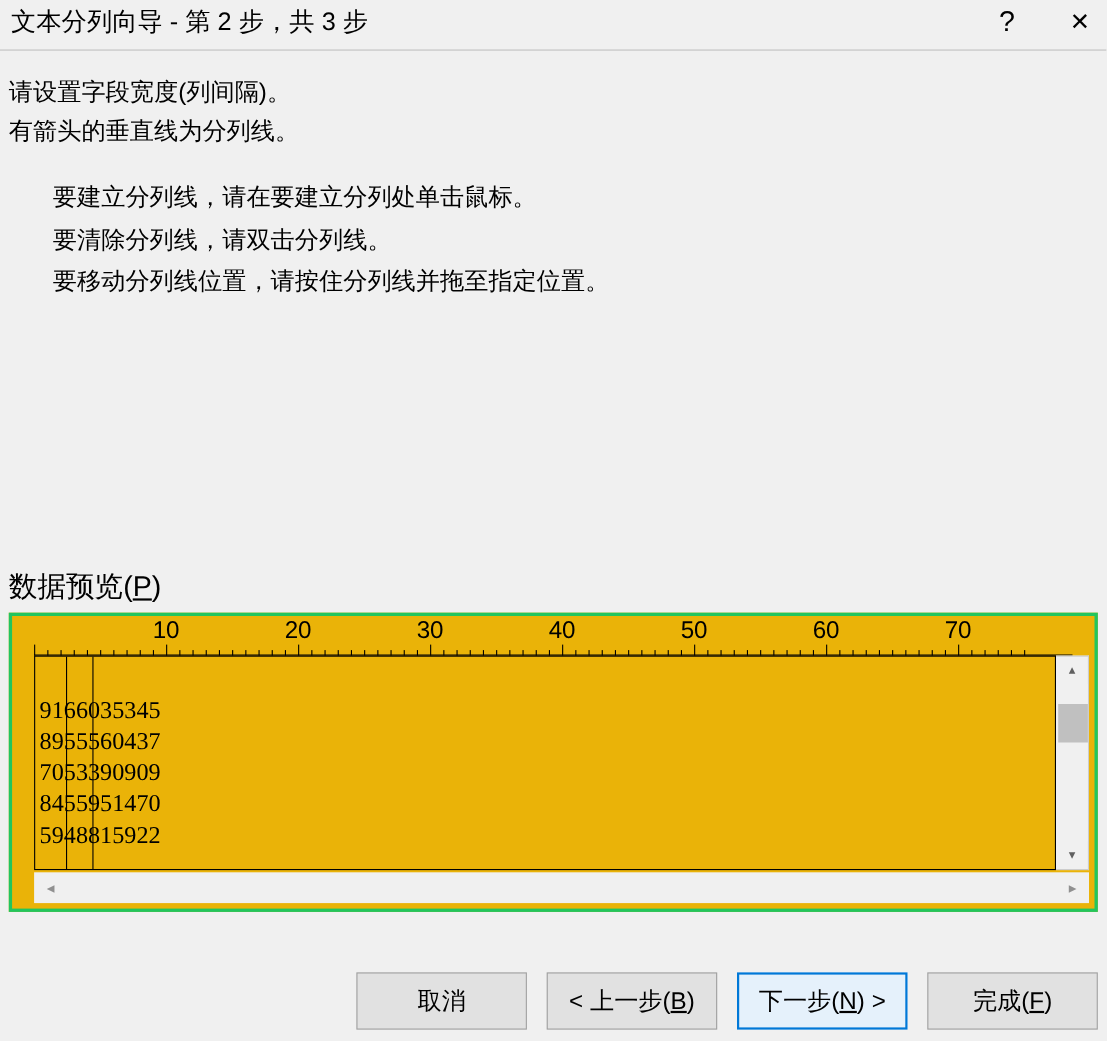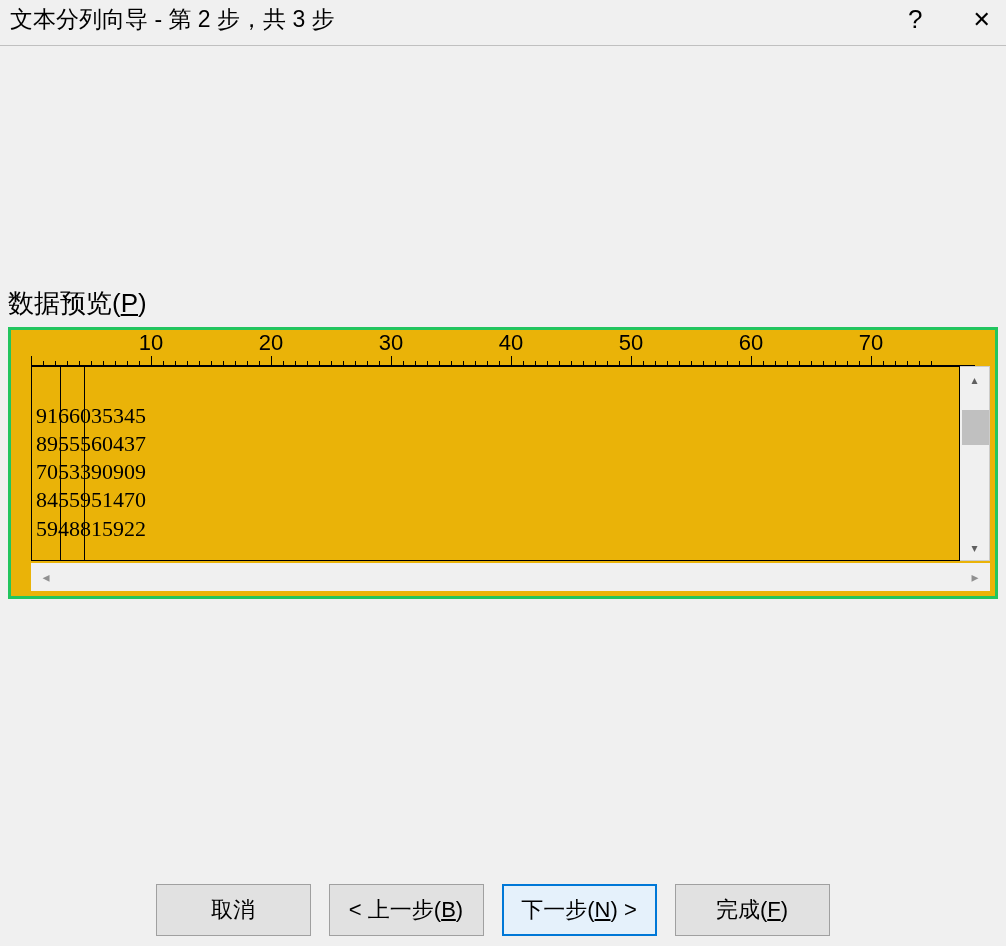--- a/index.html
+++ b/index.html
@@ -185,23 +185,23 @@
       text-align: center;
       cursor: pointer;
       color: #909090;
       font-size: 14px;
     }
     .hscroll-track {
       flex: 1;
     }
     .button-row {
       display: flex;
-      justify-content: center;
+      justify-content: flex-end;
       gap: 18px;
-      padding: 20px 21px 10px 0;
+      padding: 20px 8px 10px 0;
     }
     .btn {
       min-width: 155px;
       height: 52px;
       border: 1px solid #a0a0a0;
       background: #e1e1e1;
       font-size: 22px;
       cursor: pointer;
       display: flex;
       align-items: center;
@@ -232,20 +232,28 @@
 <div class="dialog">
   <div class="titlebar">
     <div class="titlebar-title">文本分列向导 - 第 2 步，共 3 步</div>
     <div class="titlebar-controls">
       <div class="titlebar-help">?</div>
       <div class="titlebar-close">✕</div>
     </div>
   </div>
 
   <div class="content">
+    <div class="instructions">
+      <div class="instruction-line">请设置字段宽度(列间隔)。</div>
+      <div class="instruction-line">有箭头的垂直线为分列线。</div>
+      <div style="height:24px"></div>
+      <div class="instruction-sub">要建立分列线，请在要建立分列处单击鼠标。</div>
+      <div class="instruction-sub">要清除分列线，请双击分列线。</div>
+      <div class="instruction-sub">要移动分列线位置，请按住分列线并拖至指定位置。</div>
+    </div>
 
     <div class="preview-section">
       <div class="preview-label">
         <span>数据预览(</span><span class="underline">P</span><span>)</span>
       </div>
       <div class="preview-box">
         <div class="ruler-wrap">
           <div class="ruler" id="ruler">
               <div class="ruler-line"></div>
               <div class="tick tick-major" style="left: 0px;"></div>

